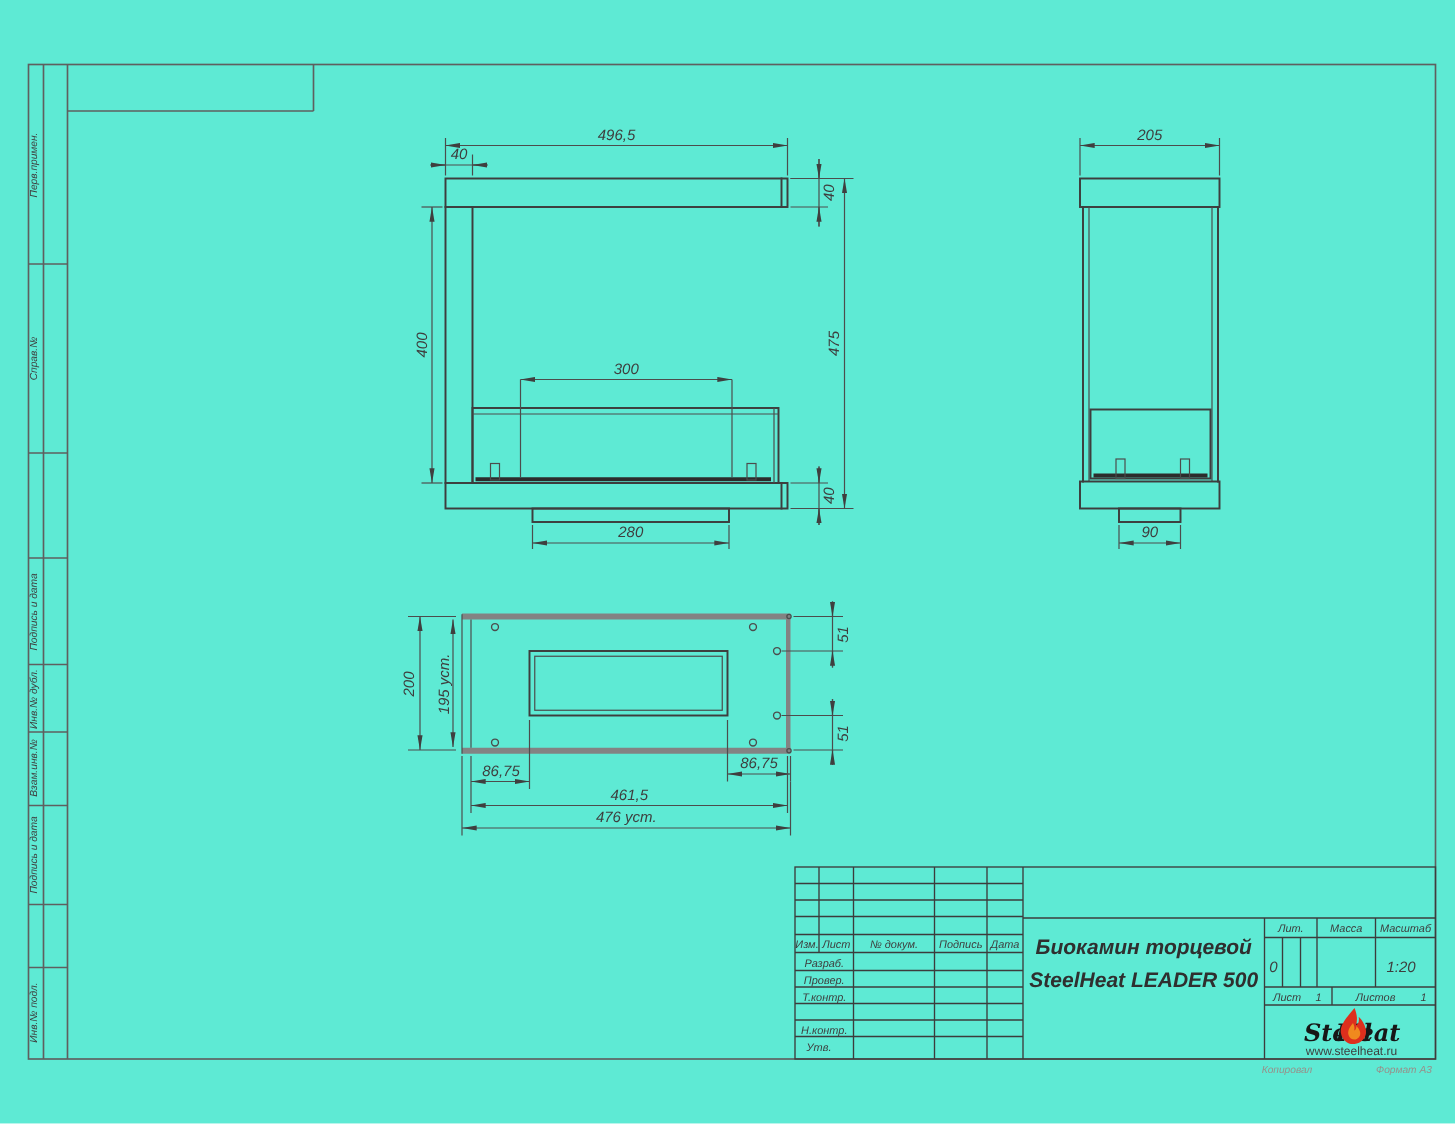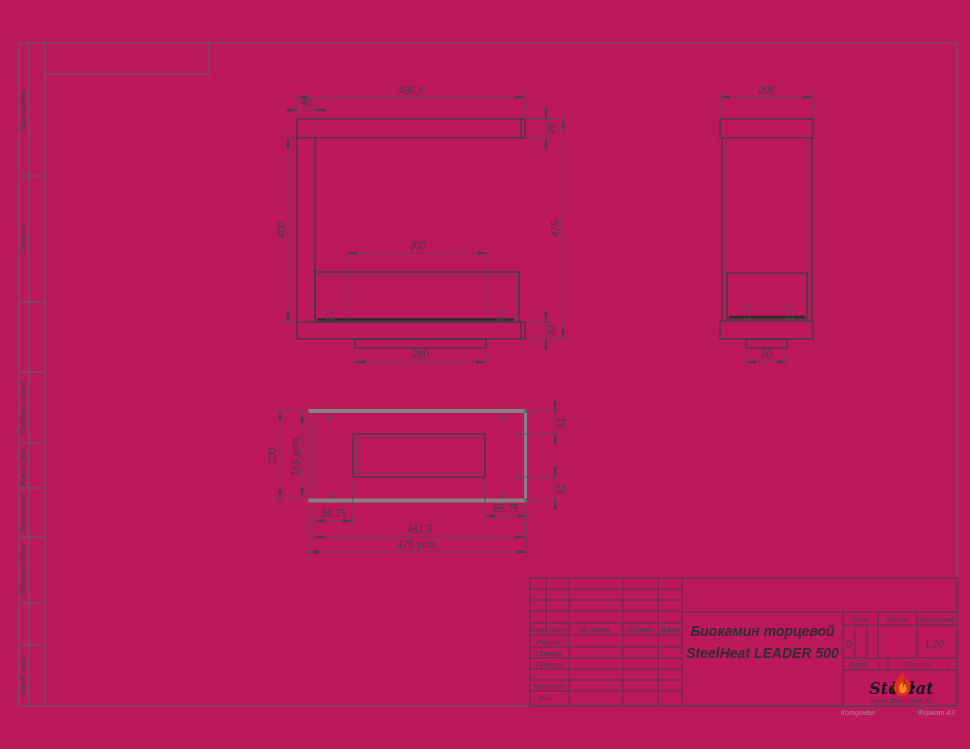--- a/index.html
+++ b/index.html
@@ -1,16 +1,16 @@
 <!DOCTYPE html>
 <html><head>
 <meta charset="utf-8">
 <style>
   html,body{margin:0;padding:0;background:#ffffff;}
-  .page{position:relative;width:970px;height:749px;background:#be185d;overflow:hidden;
+  .page{position:relative;width:970px;height:749px;background:#5eead4;overflow:hidden;
         font-family:"Liberation Sans",sans-serif;}
   svg{position:absolute;left:0;top:0;}
   text{font-family:"Liberation Sans",sans-serif;font-style:italic;fill:#3e3e3e;}
   .dim{font-size:10px;text-anchor:middle;}
   .small{font-size:7.3px;text-anchor:middle;}
   .val{font-size:10px;text-anchor:middle;}
   .title1{font-size:14px;font-weight:bold;text-anchor:middle;fill:#2f2f2f;}
   .marginlbl{font-size:6.8px;text-anchor:middle;}
   .logoTxt{font-family:"DejaVu Serif",serif;font-weight:bold;font-size:16px;fill:#171717;text-anchor:middle;}
   .url{font-size:8px;font-style:normal;text-anchor:middle;}

